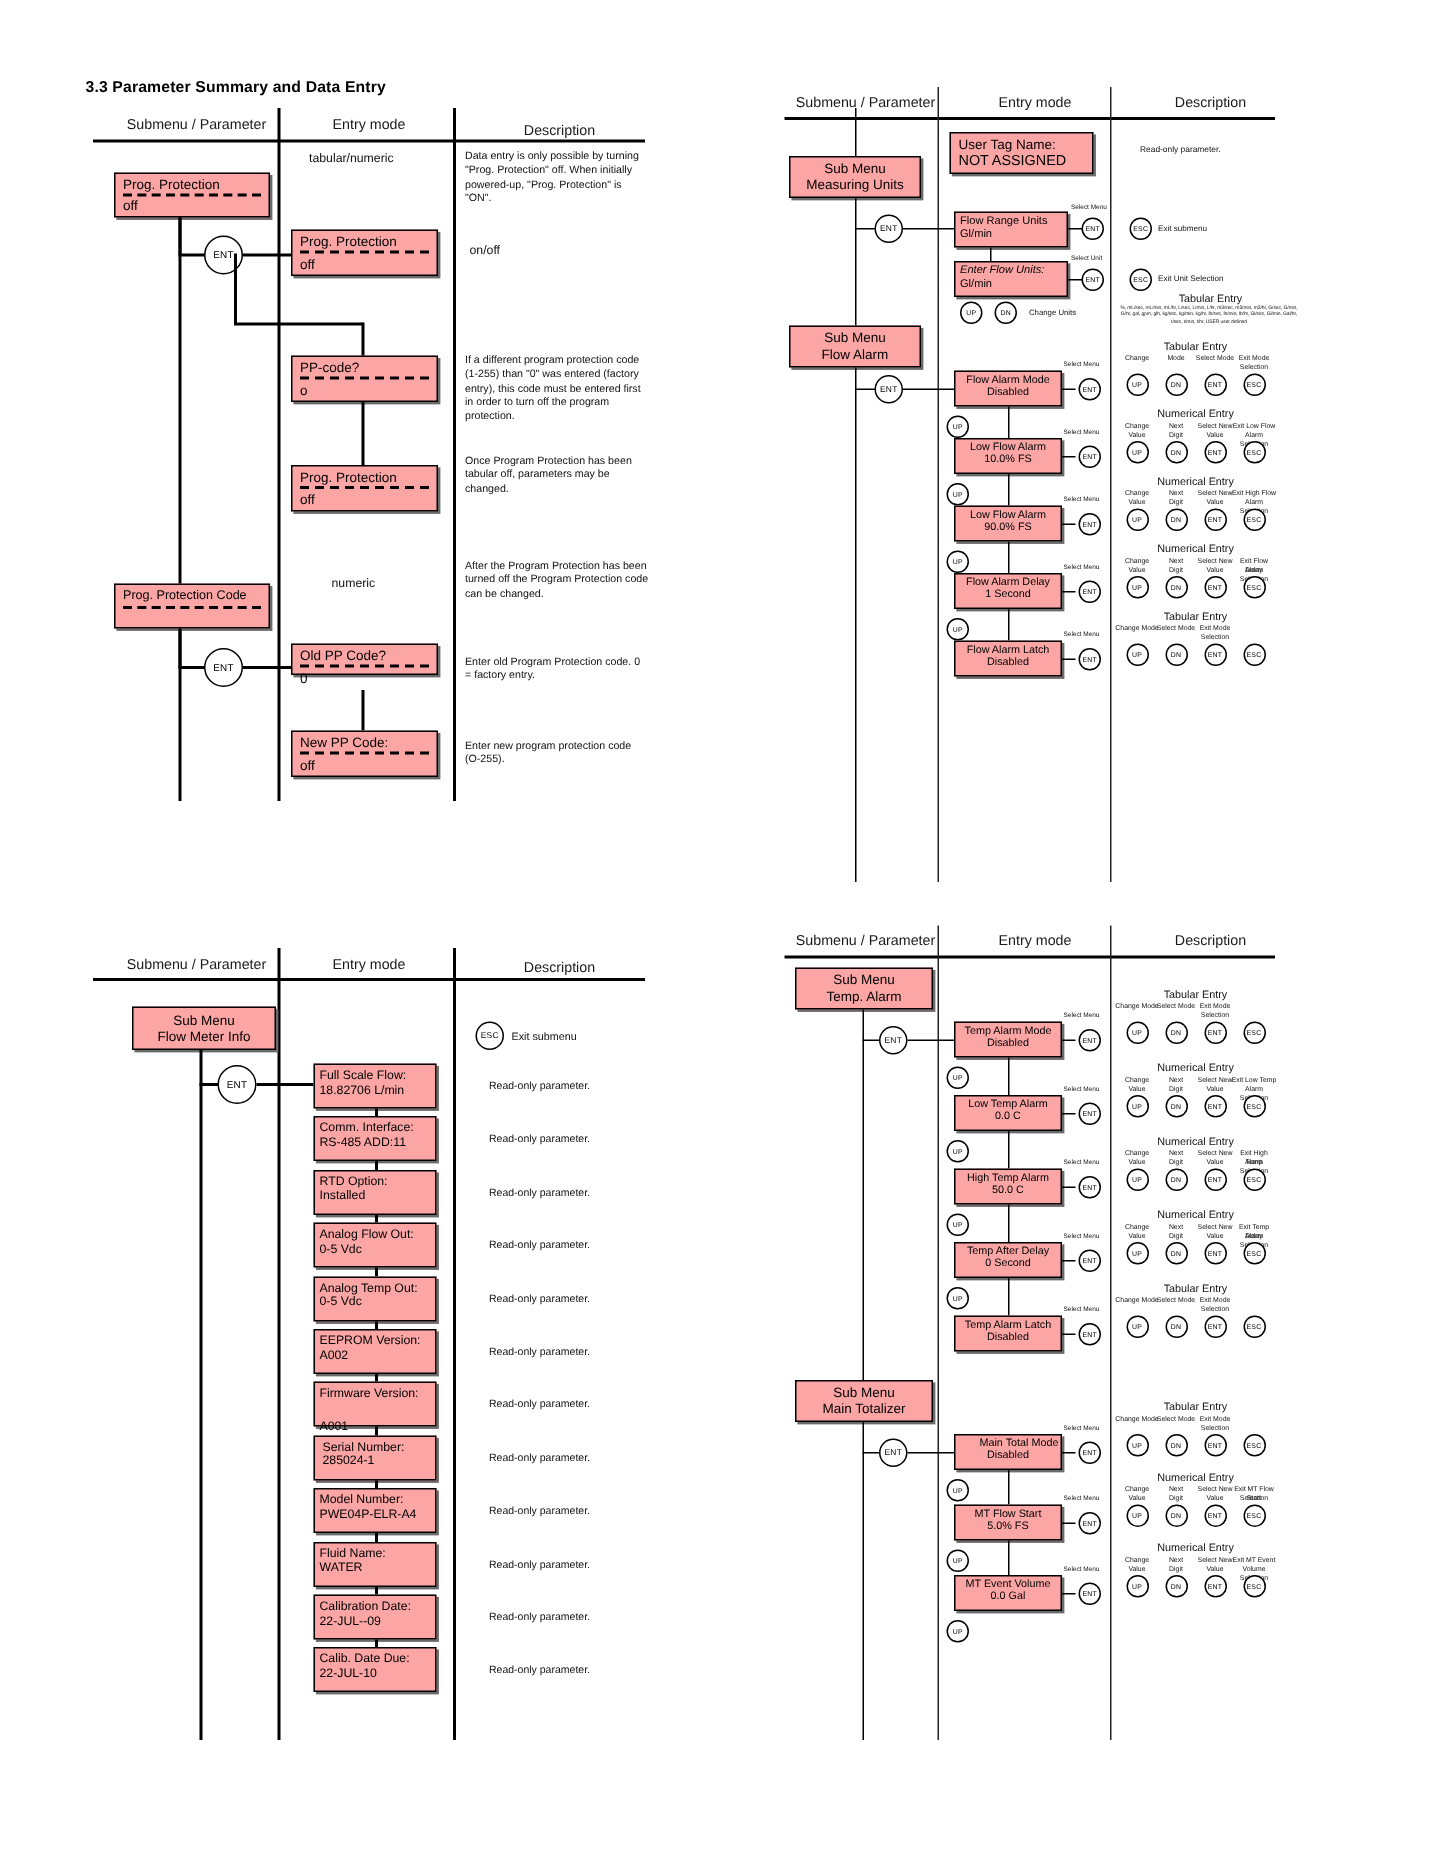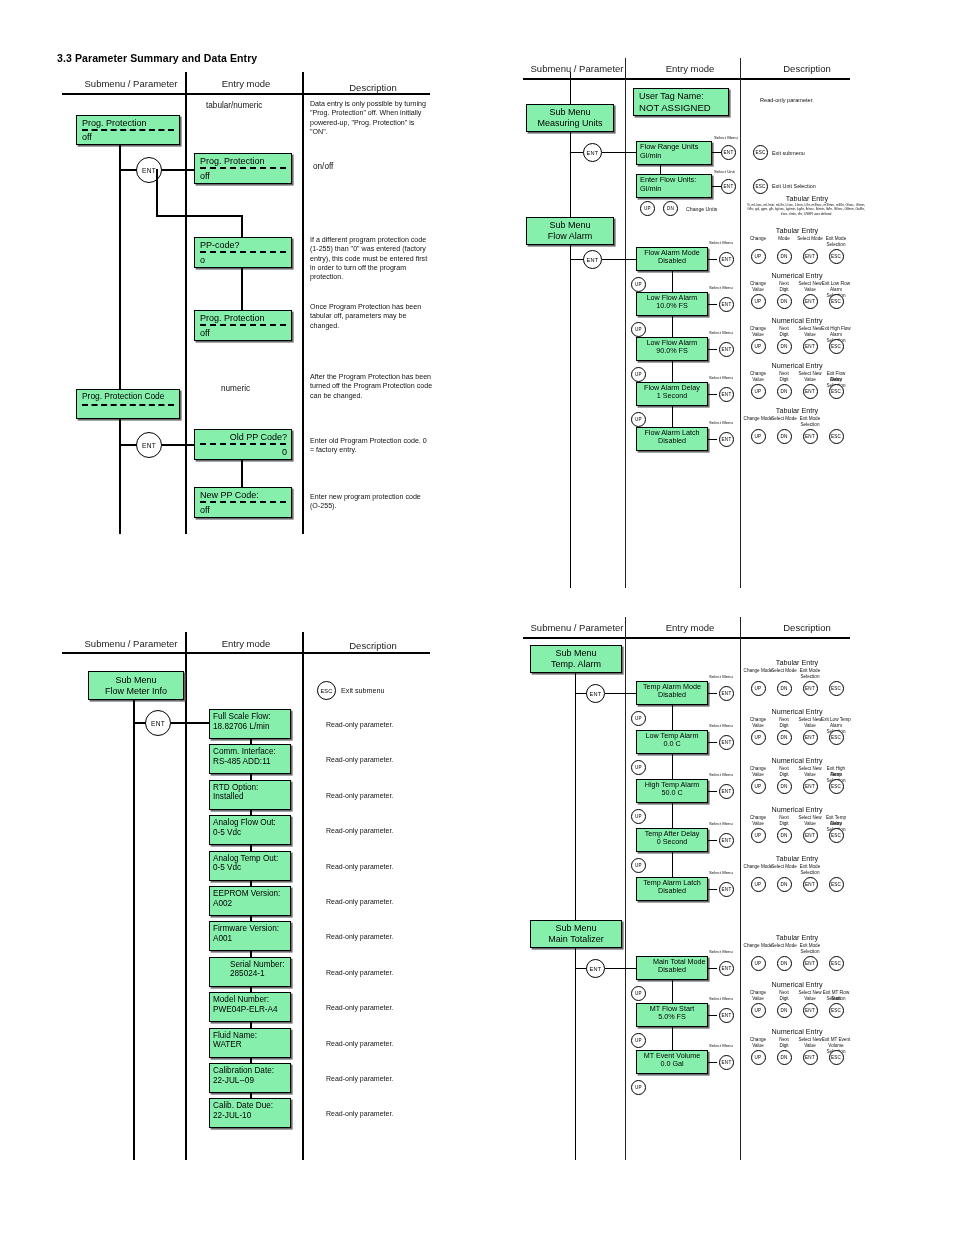--- a/index.html
+++ b/index.html
@@ -28,21 +28,21 @@
     white-space:nowrap; color:#1a1a1a;
   }
   .head-rule { position:absolute; background:#000; height:1.6px; }
 
   
   .vsep { position:absolute; background:#000; width:1.7px; }
   .vsep.thin { width:1.1px; background:#222; }
 
   
   .box {
-    position:absolute; border:1.5px solid #000; background:#86efac;
+    position:absolute; border:1.5px solid #000; background:#fca5a5;
     font-size:9px; line-height:1.18; padding:2px 4px 2px 5px;
     color:#000;
   }
   .box.shadow { box-shadow:1.6px 1.6px 0 #6b6b6b; }
   .box .l1 { display:block; white-space:nowrap; }
   .box .l2 { display:block; white-space:nowrap; }
   .box.ctr { text-align:center; padding-left:2px; padding-right:2px; }
 
   
   .dashline {
@@ -155,21 +155,21 @@
       <span class="l1" style="font-size:8.4px;">Prog. Protection Code</span>
       <div class="dashline" style="top:14px;"></div>
       <span class="l2" style="margin-top:3px;"></span>
     </div>
 
     <div class="ln-h" style="left:119px; top:444px; width:18px;"></div>
     <div class="key big" style="left:136px; top:432px;">ENT</div>
     <div class="ln-h" style="left:162px; top:444px; width:32px;"></div>
     <div class="ln-v" style="left:119px; top:419px; height:115px;"></div>
 
-    <div class="box shadow" style="left:194px; top:429px; width:98px; height:31px;text-align:right;">
+    <div class="box shadow" style="left:194px; top:429px; width:98px; height:21px;">
       <span class="l1">Old PP Code?</span>
       <div class="dashline"></div>
       <span class="l2" style="margin-top:4px;">0</span>
     </div>
     <div class="ln-v" style="left:241px; top:460px; height:27px;"></div>
 
     <div class="box shadow" style="left:194px; top:487px; width:98px; height:31px;">
       <span class="l1">New PP Code:</span>
       <div class="dashline"></div>
       <span class="l2" style="margin-top:4px;">off</span>
@@ -237,25 +237,25 @@
         <div class="ln-v" style="left:250px; top:880.6px; height:5.399999999999999px;"></div>
         <div class="desc" style="left:326px; top:861.6px; width:100px; font-size:7px;">Read-only parameter.</div>
         <div class="box shadow" style="left:209px; top:886px; width:82px; height:30px; padding:2px 3px;">
           <span class="l1" style="font-size:8.2px;">EEPROM Version:</span>
           <span class="l2" style="font-size:8.2px;">A002</span>
         </div>
         <div class="ln-v" style="left:250px; top:916px; height:5.399999999999999px;"></div>
         <div class="desc" style="left:326px; top:897px; width:100px; font-size:7px;">Read-only parameter.</div>
         <div class="box shadow" style="left:209px; top:921.4px; width:82px; height:30px; padding:2px 3px;">
           <span class="l1" style="font-size:8.2px;">Firmware Version:</span>
-          <span class="l2" style="font-size:8.2px;">A001</span>
+          <span class="l2" style="font-size:8.2px;margin-top:12px;">A001</span>
         </div>
         <div class="ln-v" style="left:250px; top:951.4px; height:5.399999999999999px;"></div>
         <div class="desc" style="left:326px; top:932.4px; width:100px; font-size:7px;">Read-only parameter.</div>
-        <div class="box shadow" style="left:209px; top:956.8px; width:82px; height:30px; padding:2px 20px;">
+        <div class="box shadow" style="left:209px; top:956.8px; width:82px; height:30px; padding:2px 5px;">
           <span class="l1" style="font-size:8.2px;">Serial Number:</span>
           <span class="l2" style="font-size:8.2px;">285024-1</span>
         </div>
         <div class="ln-v" style="left:250px; top:986.8px; height:5.399999999999999px;"></div>
         <div class="desc" style="left:326px; top:967.8px; width:100px; font-size:7px;">Read-only parameter.</div>
         <div class="box shadow" style="left:209px; top:992.2px; width:82px; height:30px; padding:2px 3px;">
           <span class="l1" style="font-size:8.2px;">Model Number:</span>
           <span class="l2" style="font-size:8.2px;">PWE04P-ELR-A4</span>
         </div>
         <div class="ln-v" style="left:250px; top:1022.2px; height:5.399999999999999px;"></div>
@@ -311,21 +311,21 @@
     </div>
     <div class="sel-menu" style="left:714px; top:135px;">Select Menu</div>
     <div class="ln-h thin" style="left:712px; top:152px; width:10px;"></div>
     <div class="key sm" style="left:721px; top:145px;">ENT</div>
     <div class="key sm" style="left:753px; top:145px;">ESC</div>
     <div class="tiny" style="left:772px; top:150px; font-size:5.4px;">Exit submenu</div>
 
     <div class="ln-v thin" style="left:660px; top:165px; height:9px;"></div>
 
     <div class="box shadow" style="left:636px; top:174px; width:76px; height:24px; padding:1px 3px;">
-      <span class="l1" style="font-size:7.4px;">Enter Flow Units:</span>
+      <span class="l1" style="font-size:7.4px;font-style:italic;">Enter Flow Units:</span>
       <span class="l2" style="font-size:7.4px;">Gl/min</span>
     </div>
     <div class="sel-menu" style="left:714px; top:169px;">Select Unit</div>
     <div class="ln-h thin" style="left:712px; top:186px; width:10px;"></div>
     <div class="key sm" style="left:721px; top:179px;">ENT</div>
     <div class="key sm" style="left:753px; top:179px;">ESC</div>
     <div class="tiny" style="left:772px; top:183px; font-size:5.4px;">Exit Unit Selection</div>
 
     <div class="key sm" style="left:640px; top:201px;">UP</div>
     <div class="key sm" style="left:663px; top:201px;">DN</div>

